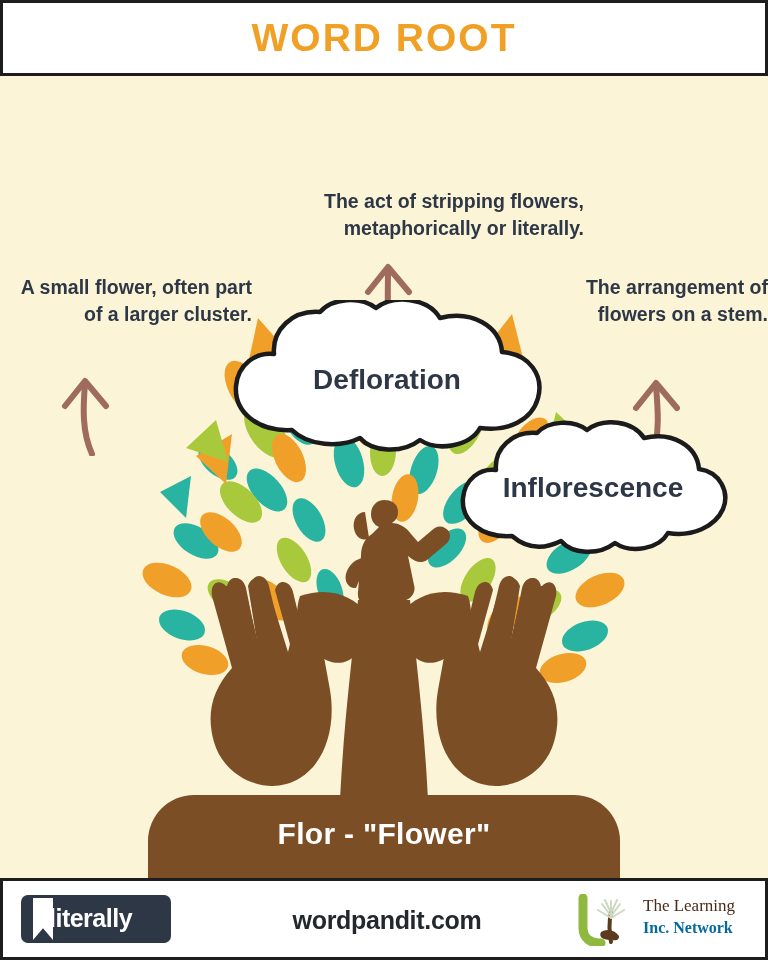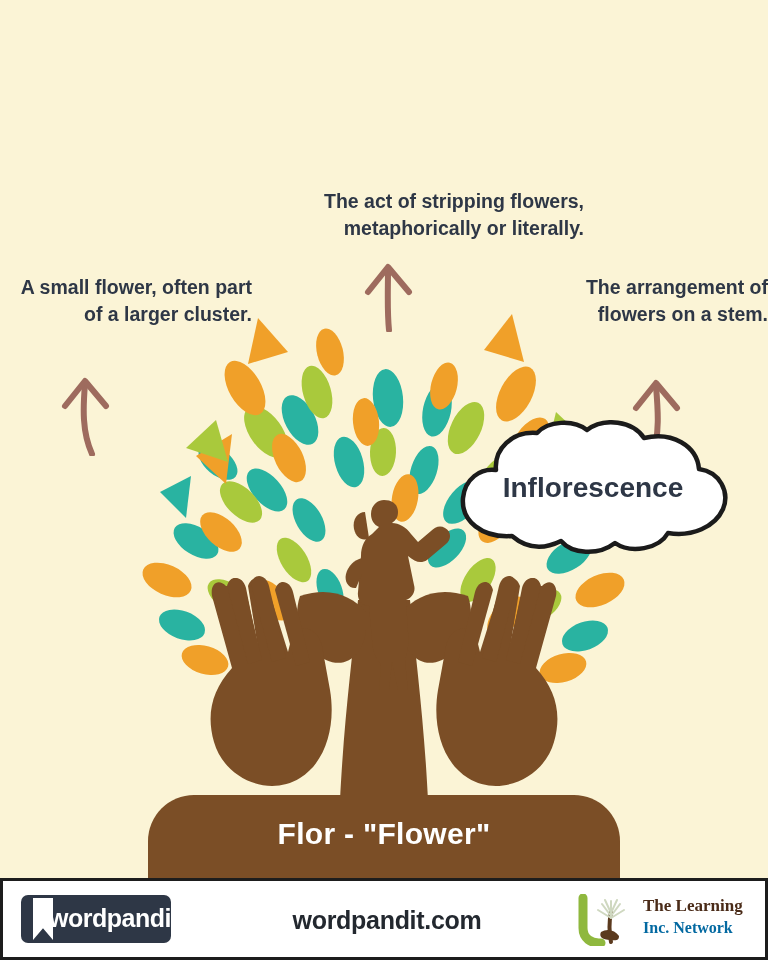--- a/index.html
+++ b/index.html
@@ -108,34 +108,37 @@
   }
   .footer-site{
     position:absolute;left:0;top:25px;width:768px;text-align:center;
     font-size:25px;font-weight:bold;color:#23282f;letter-spacing:-0.3px;
   }
   .tln{
     position:absolute;right:18px;top:13px;width:176px;height:52px;
   }
   .tln-l1{
     position:absolute;left:72px;top:2px;
-    font-size:17px;font-weight:bold;color:#4a2b18;
+    font-size:17px;font-weight:normal;color:#4a2b18;
     font-family:"Liberation Serif",serif;
   }
   .tln-l2{
     position:absolute;left:72px;top:25px;
     font-size:16px;font-weight:bold;color:#0369a1;
     font-family:"Liberation Serif",serif;
   }
 </style>
 </head>
 <body>
 
 <div class="poster">
 
+  <div class="header">
+    <div class="header-title">WORD ROOT</div>
+  </div>
 
 
   <svg class="tree-layer" viewBox="0 0 768 880" xmlns="http://www.w3.org/2000/svg">
 
     <g>
 
       <g fill="#29b3a1">
         <ellipse cx="300" cy="420" rx="15" ry="27" transform="rotate(-28 300 420)"></ellipse>
         <ellipse cx="388" cy="398" rx="15" ry="29" transform="rotate(-6 388 398)"></ellipse>
         <ellipse cx="437" cy="410" rx="14" ry="27" transform="rotate(12 437 410)"></ellipse>
@@ -294,20 +297,37 @@
   <svg class="arrow" style="left:52px;top:368px;width:76px;height:88px;" viewBox="0 0 76 88" xmlns="http://www.w3.org/2000/svg">
     <path d="M40 86 C30 64 31 40 33 16" stroke="#9e6b5e" stroke-width="6" fill="none" stroke-linecap="round"></path>
     <path d="M13 38 L33 13 L54 38" stroke="#9e6b5e" stroke-width="6" fill="none" stroke-linecap="round" stroke-linejoin="round"></path>
   </svg>
 
   <svg class="arrow" style="left:626px;top:370px;width:76px;height:90px;" viewBox="0 0 76 90" xmlns="http://www.w3.org/2000/svg">
     <path d="M26 88 C34 64 32 40 30 16" stroke="#9e6b5e" stroke-width="6" fill="none" stroke-linecap="round"></path>
     <path d="M10 38 L30 13 L51 38" stroke="#9e6b5e" stroke-width="6" fill="none" stroke-linecap="round" stroke-linejoin="round"></path>
   </svg>
 
+  <div class="cloud" id="cloud-defloration">
+    <svg width="330" height="160" viewBox="0 0 330 160" xmlns="http://www.w3.org/2000/svg">
+      <path d="M70 130
+               C36 132 12 112 14 86
+               C16 64 34 52 52 54
+               C50 30 70 10 98 12
+               C110 -2 138 -4 154 8
+               C172 -6 206 -2 218 18
+               C250 10 278 26 280 52
+               C308 54 322 76 316 98
+               C310 120 286 132 258 128
+               C248 146 216 152 198 140
+               C180 154 150 152 138 138
+               C118 148 86 146 70 130 Z" fill="#ffffff" stroke="#1b1b1b" stroke-width="4.5" stroke-linejoin="round"></path>
+    </svg>
+    <div class="cloud-label">Defloration</div>
+  </div>
 
 
   <div class="cloud" id="cloud-inflorescence">
     <svg width="282" height="142" viewBox="0 0 282 142" xmlns="http://www.w3.org/2000/svg">
       <path d="M60 116
                C30 118 9 101 11 78
                C13 59 28 48 44 50
                C42 29 60 11 85 13
                C96 1 121 -1 135 10
                C152 -3 181 1 192 18
@@ -322,21 +342,21 @@
   </div>
 
   <div class="soil">
     <div class="soil-label">Flor - "Flower"</div>
   </div>
 
   <div class="footer">
 
     <div class="fl-logo">
       <div class="bookmark"></div>
-      <div class="fl-text">wordpandit</div>
+      <div class="fl-text">literally</div>
     </div>
 
     <div class="footer-site">wordpandit.com</div>
 
     <div class="tln">
       <svg width="68" height="52" viewBox="0 0 68 52" xmlns="http://www.w3.org/2000/svg">
         <path d="M12 4 L12 34 C12 44 20 50 30 49" stroke="#8fb83e" stroke-width="9" fill="none" stroke-linecap="round"></path>
         <path d="M40 48 C38 38 38 28 40 18" stroke="#5b3a1e" stroke-width="4" fill="none" stroke-linecap="round"></path>
         <path d="M40 46 C30 46 28 42 30 38 C36 34 44 36 48 42 C48 46 46 47 40 46 Z" fill="#5b3a1e"></path>
         <g stroke="#cfd8c0" stroke-width="2" fill="none" stroke-linecap="round">

